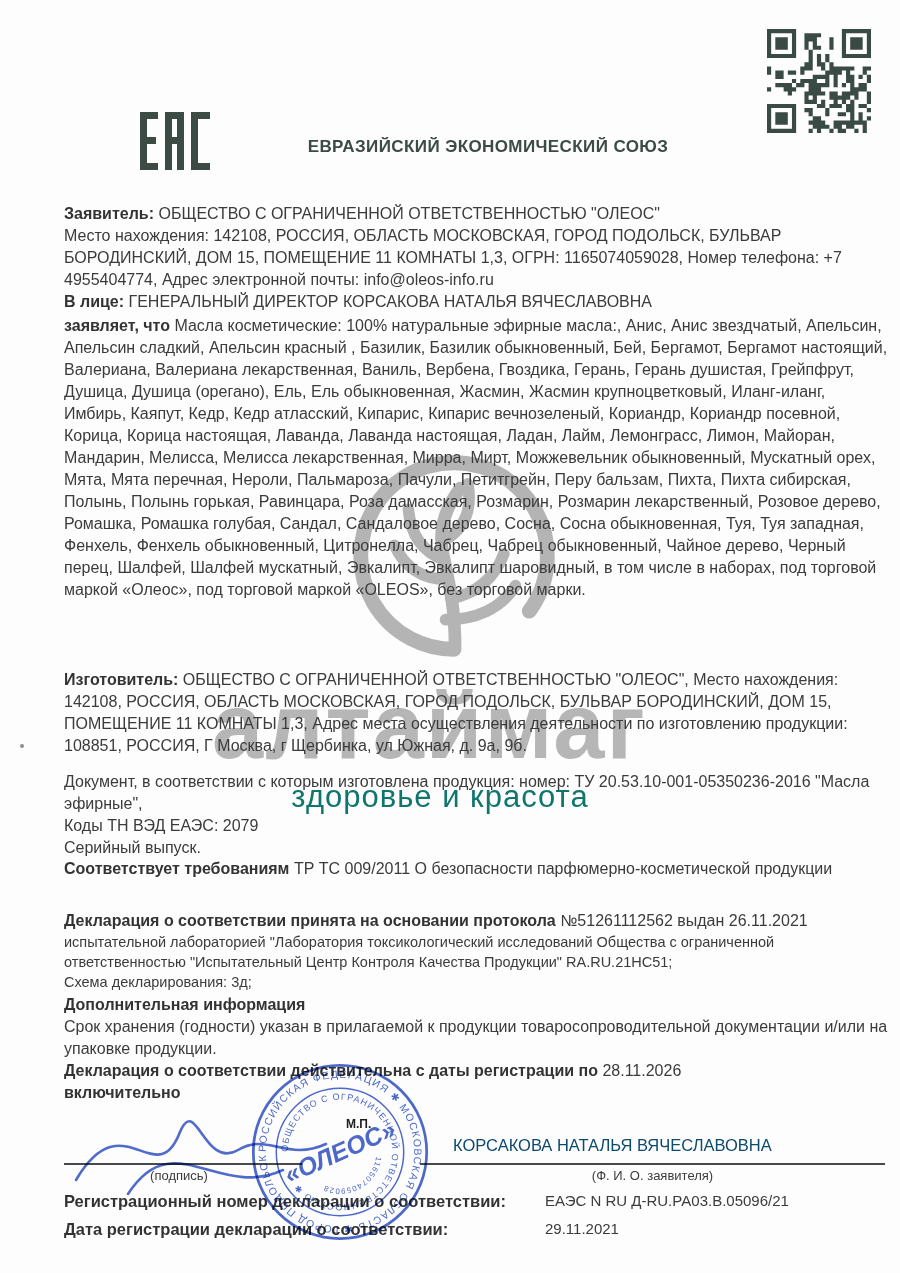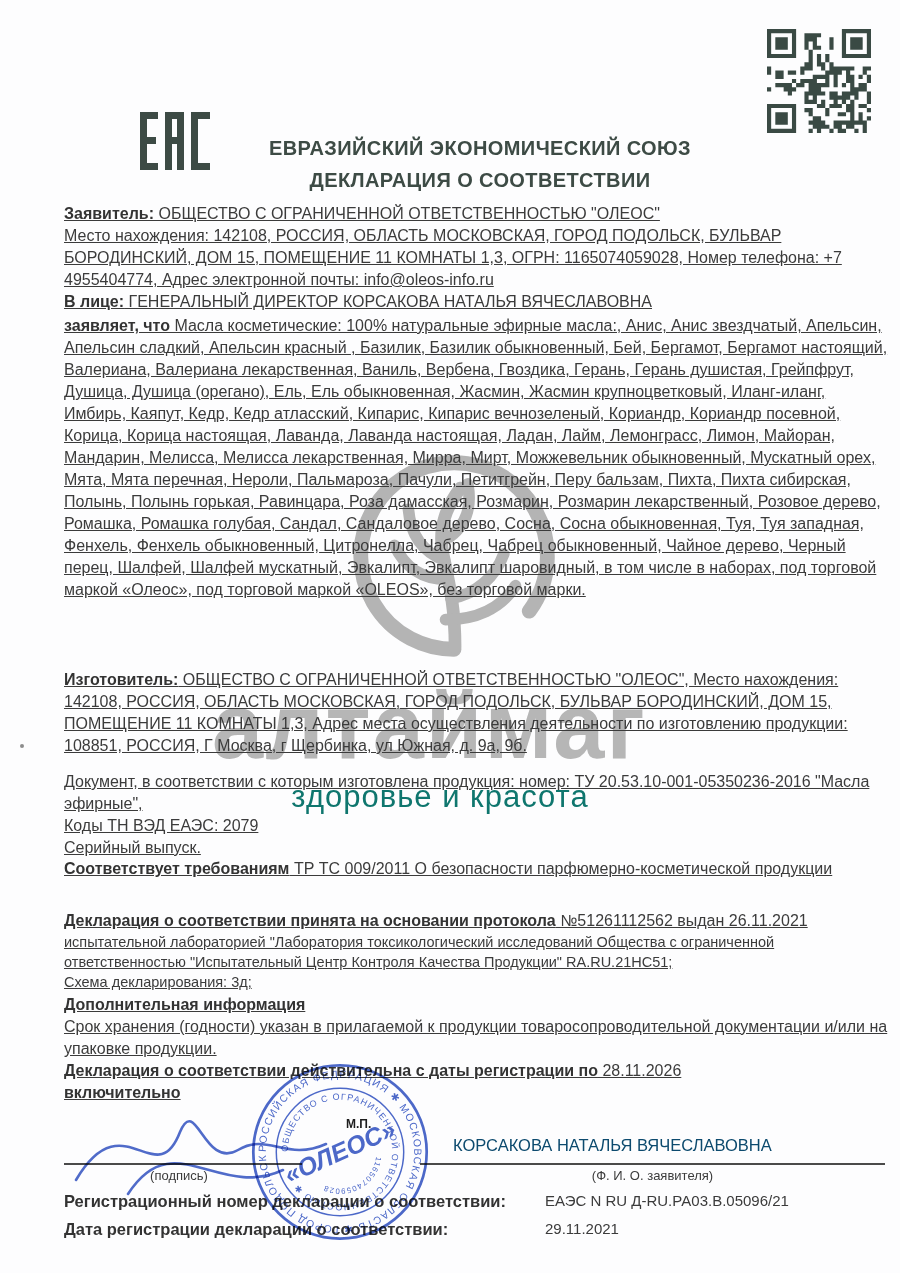--- a/index.html
+++ b/index.html
@@ -1,22 +1,22 @@
 <!DOCTYPE html>
 <html><head>
 <meta charset="utf-8">
 <style>
   html,body{margin:0;padding:0;background:#e8e8e8;}
   .page{position:relative;width:900px;height:1273px;background:#fdfdfe;margin:0 auto;
         font-family:"Liberation Sans","DejaVu Sans",sans-serif;color:#3b3b3b;overflow:hidden;}
-  .para{position:absolute;left:64px;width:824px;font-size:16px;line-height:22px;z-index:2;text-align:left;text-decoration:underline;}
+  .para{position:absolute;left:64px;width:824px;font-size:16px;line-height:22px;z-index:2;text-align:left;}
   .para b{font-weight:700;color:#333;}
   .small{font-size:14.5px;line-height:20px;}
-  .hdr{position:absolute;left:90px;width:780px;text-align:center;font-weight:700;
-       color:#3d4b45;font-size:20px;letter-spacing:.4px;z-index:2;}
+  .hdr{position:absolute;left:98px;width:780px;text-align:center;font-weight:700;
+       color:#3d4b45;font-size:17px;letter-spacing:.4px;z-index:2;}
   .wm-brand{position:absolute;left:212px;top:674px;width:500px;text-align:left;
             font-size:92px;font-weight:700;color:#aaaaaa;z-index:0;letter-spacing:2px;opacity:.85;}
   .wm-tag{position:absolute;left:280px;top:779px;width:320px;text-align:center;
           font-size:31px;color:#0f766e;z-index:0;letter-spacing:1px;}
   .sigline{position:absolute;border-top:2px solid #4a4a4a;z-index:3;}
   .caption{position:absolute;font-size:13px;color:#3b3b3b;text-align:center;z-index:3;}
   .mp{position:absolute;left:346px;top:1117px;font-size:12px;font-weight:700;color:#1d1d1d;z-index:6;}
   .regrow-label{position:absolute;left:64px;font-size:16.5px;font-weight:700;color:#333;z-index:2;}
   .regrow-val{position:absolute;left:545px;font-size:15px;color:#3b3b3b;z-index:2;}
   .dot{position:absolute;left:20px;top:744px;width:4px;height:4px;border-radius:50%;background:#6f6f6f;opacity:.8;z-index:2;}
@@ -59,21 +59,20 @@
   <svg class="qr" viewBox="0 0 25 25">
     <g fill="#3a4a44">
       <path fill-rule="evenodd" d="M0 0h7v7H0zM1 1h5v5H1zM2 2h3v3H2z"></path>
       <path fill-rule="evenodd" d="M18 0h7v7h-7zM19 1h5v5h-5zM20 2h3v3h-3z"></path>
       <path fill-rule="evenodd" d="M0 18h7v7H0zM1 19h5v5H1zM2 20h3v3H2z"></path>
       <path id="qr-mods" d="M9 1h1v1h-1zM10 1h1v1h-1zM11 1h1v1h-1zM12 1h1v1h-1zM9 2h1v1h-1zM10 2h1v1h-1zM11 2h1v1h-1zM15 2h1v1h-1zM9 3h1v1h-1zM11 3h1v1h-1zM15 3h1v1h-1zM9 4h1v1h-1zM11 4h1v1h-1zM12 4h1v1h-1zM15 4h1v1h-1zM10 5h1v1h-1zM10 6h1v1h-1zM12 6h1v1h-1zM14 6h1v1h-1zM10 7h1v1h-1zM12 7h1v1h-1zM14 7h1v1h-1zM9 8h1v1h-1zM10 8h1v1h-1zM12 8h1v1h-1zM13 8h1v1h-1zM15 8h1v1h-1zM0 9h1v1h-1zM8 9h1v1h-1zM9 9h1v1h-1zM10 9h1v1h-1zM13 9h1v1h-1zM15 9h1v1h-1zM16 9h1v1h-1zM17 9h1v1h-1zM18 9h1v1h-1zM19 9h1v1h-1zM20 9h1v1h-1zM23 9h1v1h-1zM24 9h1v1h-1zM0 10h1v1h-1zM2 10h1v1h-1zM3 10h1v1h-1zM5 10h1v1h-1zM6 10h1v1h-1zM8 10h1v1h-1zM14 10h1v1h-1zM15 10h1v1h-1zM16 10h1v1h-1zM17 10h1v1h-1zM19 10h1v1h-1zM23 10h1v1h-1zM2 11h1v1h-1zM3 11h1v1h-1zM11 11h1v1h-1zM12 11h1v1h-1zM13 11h1v1h-1zM14 11h1v1h-1zM16 11h1v1h-1zM19 11h1v1h-1zM20 11h1v1h-1zM22 11h1v1h-1zM24 11h1v1h-1zM6 12h1v1h-1zM8 12h1v1h-1zM9 12h1v1h-1zM10 12h1v1h-1zM11 12h1v1h-1zM14 12h1v1h-1zM16 12h1v1h-1zM19 12h1v1h-1zM20 12h1v1h-1zM24 12h1v1h-1zM2 13h1v1h-1zM3 13h1v1h-1zM4 13h1v1h-1zM5 13h1v1h-1zM7 13h1v1h-1zM8 13h1v1h-1zM10 13h1v1h-1zM11 13h1v1h-1zM12 13h1v1h-1zM13 13h1v1h-1zM14 13h1v1h-1zM16 13h1v1h-1zM18 13h1v1h-1zM20 13h1v1h-1zM22 13h1v1h-1zM23 13h1v1h-1zM0 14h1v1h-1zM4 14h1v1h-1zM5 14h1v1h-1zM6 14h1v1h-1zM10 14h1v1h-1zM11 14h1v1h-1zM12 14h1v1h-1zM20 14h1v1h-1zM21 14h1v1h-1zM22 14h1v1h-1zM23 14h1v1h-1zM5 15h1v1h-1zM9 15h1v1h-1zM10 15h1v1h-1zM11 15h1v1h-1zM12 15h1v1h-1zM13 15h1v1h-1zM15 15h1v1h-1zM16 15h1v1h-1zM18 15h1v1h-1zM19 15h1v1h-1zM20 15h1v1h-1zM21 15h1v1h-1zM24 15h1v1h-1zM9 16h1v1h-1zM11 16h1v1h-1zM15 16h1v1h-1zM16 16h1v1h-1zM17 16h1v1h-1zM18 16h1v1h-1zM19 16h1v1h-1zM21 16h1v1h-1zM24 16h1v1h-1zM9 17h1v1h-1zM10 17h1v1h-1zM11 17h1v1h-1zM13 17h1v1h-1zM16 17h1v1h-1zM18 17h1v1h-1zM20 17h1v1h-1zM24 17h1v1h-1zM12 18h1v1h-1zM13 18h1v1h-1zM15 18h1v1h-1zM16 18h1v1h-1zM17 18h1v1h-1zM19 18h1v1h-1zM20 18h1v1h-1zM22 18h1v1h-1zM23 18h1v1h-1zM9 19h1v1h-1zM10 19h1v1h-1zM14 19h1v1h-1zM19 19h1v1h-1zM20 19h1v1h-1zM24 19h1v1h-1zM10 20h1v1h-1zM14 20h1v1h-1zM17 20h1v1h-1zM18 20h1v1h-1zM20 20h1v1h-1zM22 20h1v1h-1zM11 21h1v1h-1zM12 21h1v1h-1zM20 21h1v1h-1zM22 21h1v1h-1zM24 21h1v1h-1zM10 22h1v1h-1zM11 22h1v1h-1zM12 22h1v1h-1zM13 22h1v1h-1zM16 22h1v1h-1zM17 22h1v1h-1zM18 22h1v1h-1zM19 22h1v1h-1zM20 22h1v1h-1zM21 22h1v1h-1zM22 22h1v1h-1zM23 22h1v1h-1zM11 23h1v1h-1zM12 23h1v1h-1zM13 23h1v1h-1zM14 23h1v1h-1zM16 23h1v1h-1zM17 23h1v1h-1zM19 23h1v1h-1zM20 23h1v1h-1zM23 23h1v1h-1zM10 24h1v1h-1zM12 24h1v1h-1zM15 24h1v1h-1zM17 24h1v1h-1zM18 24h1v1h-1zM21 24h1v1h-1zM23 24h1v1h-1z"></path>
     </g>
   </svg>
 
   <div class="hdr" style="top:137px;">ЕВРАЗИЙСКИЙ ЭКОНОМИЧЕСКИЙ СОЮЗ</div>
-  <div class="hdr" style="top:169px;">ДЕКЛАРАЦИЯ О СООТВЕТСТВИИ</div>
 
   <div class="para" style="top:203px;">
     <div><b>Заявитель:</b><span> ОБЩЕСТВО С ОГРАНИЧЕННОЙ ОТВЕТСТВЕННОСТЬЮ "ОЛЕОС"</span></div>
     <div>Место нахождения: 142108, РОССИЯ, ОБЛАСТЬ МОСКОВСКАЯ, ГОРОД ПОДОЛЬСК, БУЛЬВАР БОРОДИНСКИЙ, ДОМ 15, ПОМЕЩЕНИЕ 11 КОМНАТЫ 1,3, ОГРН: 1165074059028, Номер телефона: +7 4955404774, Адрес электронной почты: info@oleos-info.ru</div>
     <div><b>В лице:</b><span> ГЕНЕРАЛЬНЫЙ ДИРЕКТОР КОРСАКОВА НАТАЛЬЯ ВЯЧЕСЛАВОВНА</span></div>
   </div>
 
   <div class="para" style="top:315px;">
     <b>заявляет, что</b><span> Масла косметические: 100% натуральные эфирные масла:, Анис, Анис звездчатый, Апельсин, Апельсин сладкий, Апельсин красный , Базилик, Базилик обыкновенный, Бей, Бергамот, Бергамот настоящий, Валериана, Валериана лекарственная, Ваниль, Вербена, Гвоздика, Герань, Герань душистая, Грейпфрут, Душица, Душица (орегано), Ель, Ель обыкновенная, Жасмин, Жасмин крупноцветковый, Иланг-иланг, Имбирь, Каяпут, Кедр, Кедр атласский, Кипарис, Кипарис вечнозеленый, Кориандр, Кориандр посевной, Корица, Корица настоящая, Лаванда, Лаванда настоящая, Ладан, Лайм, Лемонграсс, Лимон, Майоран, Мандарин, Мелисса, Мелисса лекарственная, Мирра, Мирт, Можжевельник обыкновенный, Мускатный орех, Мята, Мята перечная, Нероли, Пальмароза, Пачули, Петитгрейн, Перу бальзам, Пихта, Пихта сибирская, Полынь, Полынь горькая, Равинцара, Роза дамасская, Розмарин, Розмарин лекарственный, Розовое дерево, Ромашка, Ромашка голубая, Сандал, Сандаловое дерево, Сосна, Сосна обыкновенная, Туя, Туя западная, Фенхель, Фенхель обыкновенный, Цитронелла, Чабрец, Чабрец обыкновенный, Чайное дерево, Черный перец, Шалфей, Шалфей мускатный, Эвкалипт, Эвкалипт шаровидный, в том числе в наборах, под торговой маркой «Олеос», под торговой маркой «OLEOS», без торговой марки.</span>
   </div>

